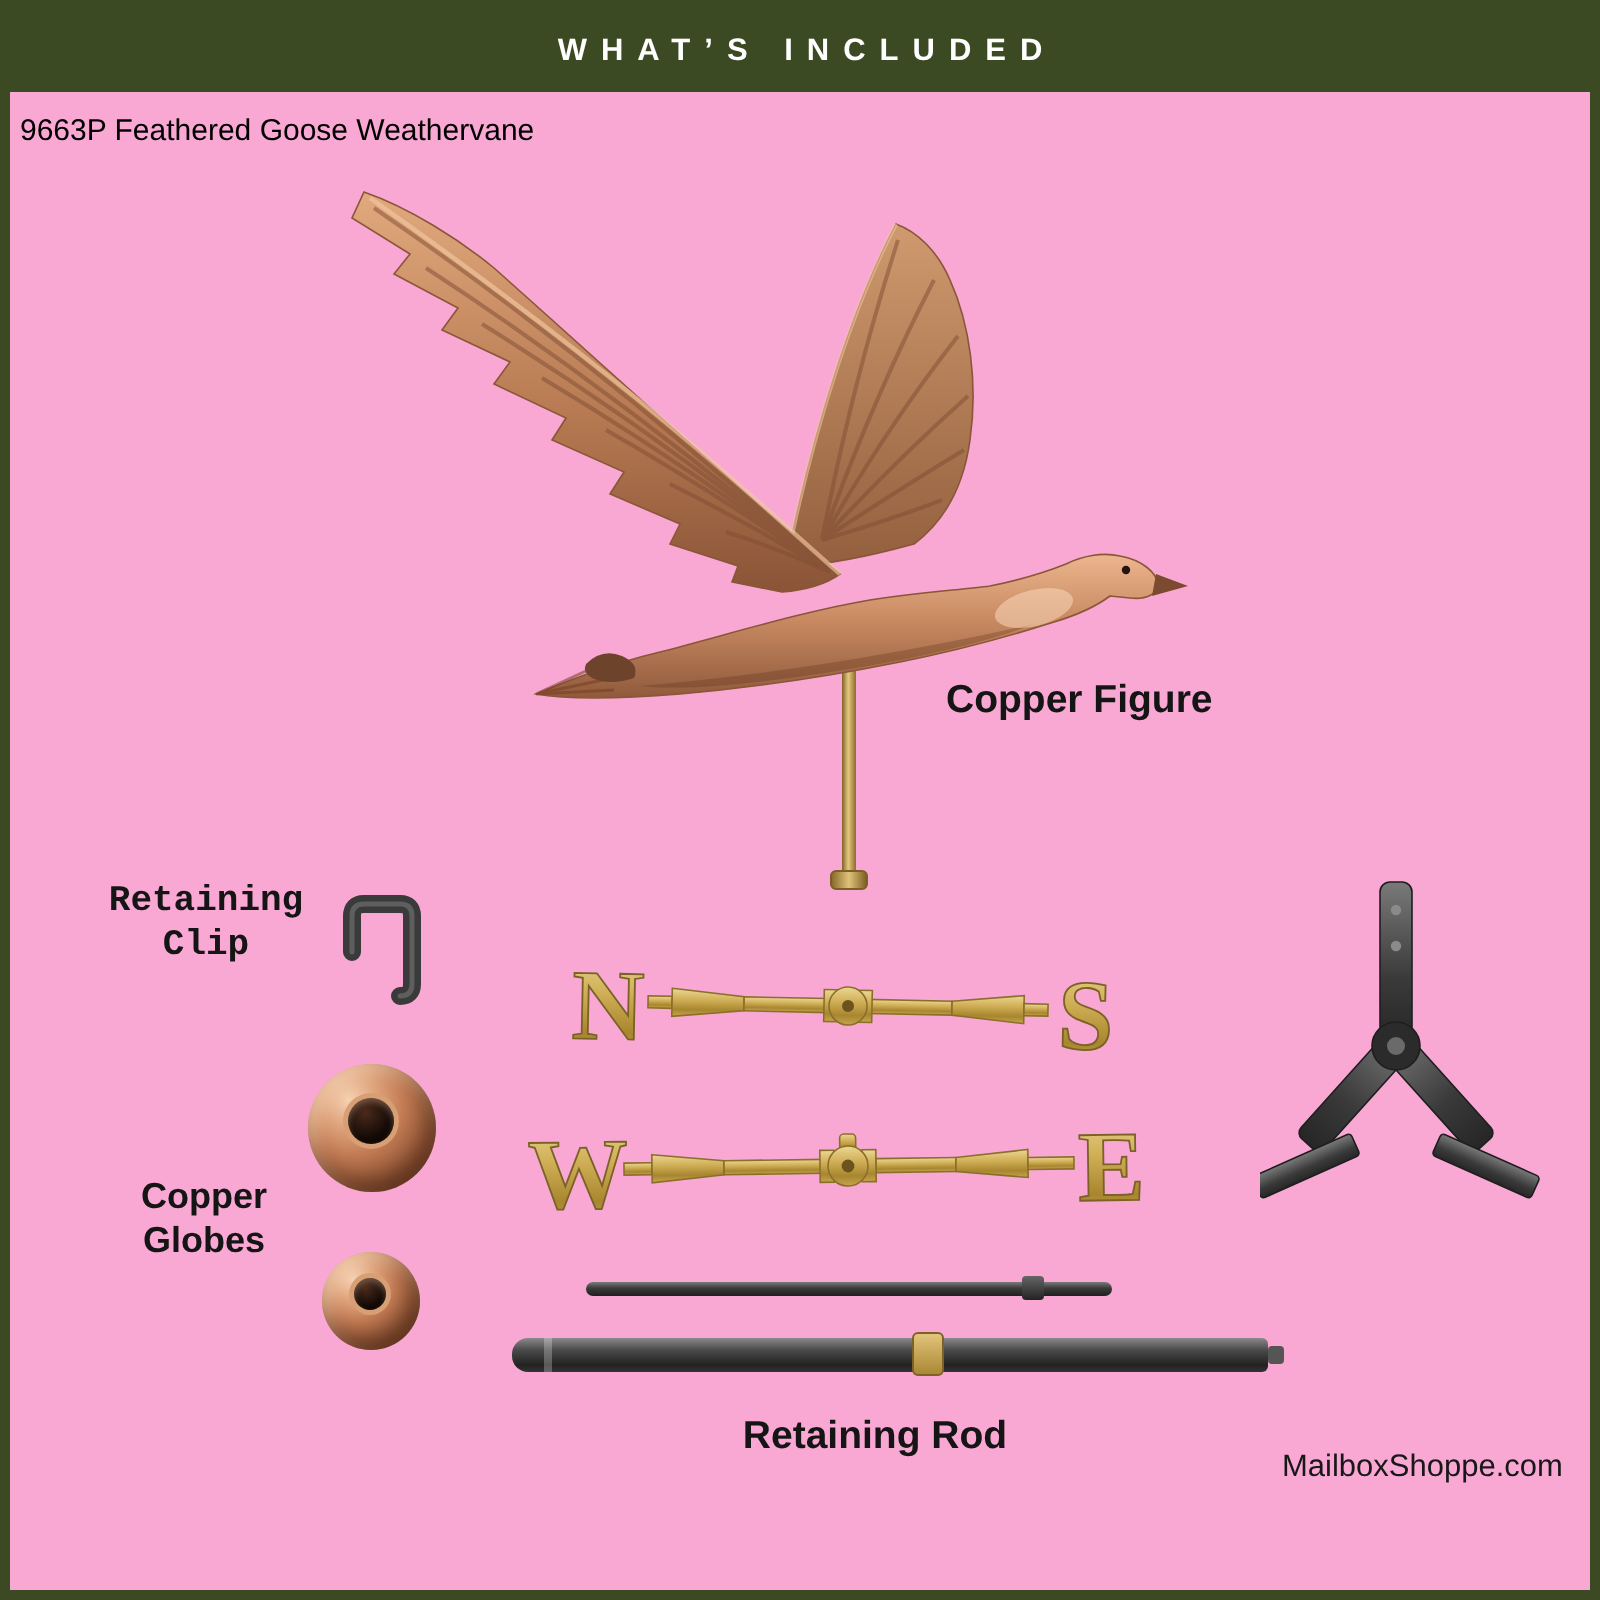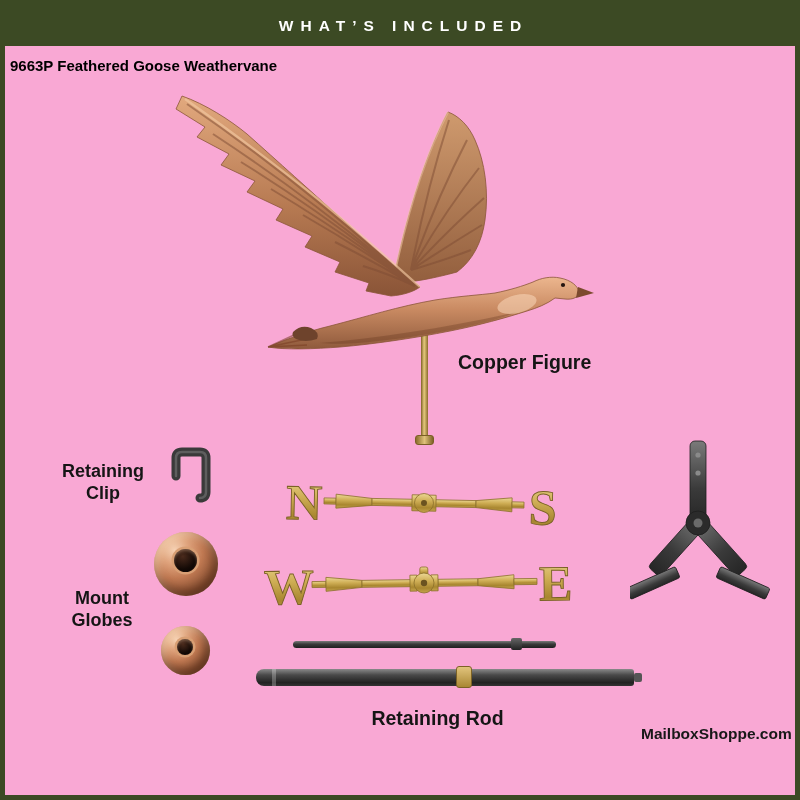--- a/index.html
+++ b/index.html
@@ -10,35 +10,35 @@
   }
   .topbar{
     position:absolute;top:0;left:0;right:0;height:41px;background:#3c4a24;
     display:flex;align-items:center;justify-content:center;
   }
   .topbar h1{
     margin:0;color:#ffffff;font-size:15.5px;font-weight:700;
     letter-spacing:7px;padding-left:7px;font-family:"Liberation Sans",sans-serif;
   }
   .product-title{
-    position:absolute;left:5px;top:52px;font-size:15px;font-weight:700;color:#000;
+    position:absolute;left:5px;top:52px;font-size:15px;font-weight:400;color:#000;
     white-space:nowrap;
   }
   .label{
     position:absolute;font-weight:700;color:#151515;text-align:center;
     line-height:1.22;font-size:18px;
   }
-  .lbl-copper-figure{left:453px;top:334px;font-size:19.5px;white-space:nowrap;text-align:left;margin-top:12px;}
-  .lbl-retaining{left:48px;top:456px;width:100px;}
+  .lbl-copper-figure{left:468px;top:334px;font-size:19.5px;white-space:nowrap;text-align:left;}
+  .lbl-retaining{left:48px;top:436px;width:100px;font-family:Liberation Mono, monospace;}
   .lbl-directionals{left:206px;top:428px;width:170px;}
   .lbl-globes{left:47px;top:583px;width:100px;}
   .lbl-mount{left:645px;top:595px;width:100px;}
   .lbl-assembly{left:325px;top:702px;width:215px;font-size:19.5px;}
   .watermark{
-    position:absolute;left:636px;top:720px;font-size:15.5px;font-weight:700;color:#181818;
+    position:absolute;left:636px;top:720px;font-size:15.5px;font-weight:400;color:#181818;
     white-space:nowrap;
   }
   .goose{position:absolute;left:130px;top:77px;width:515px;height:360px;}
   .vane-rod{
     position:absolute;left:416px;top:330px;width:7px;height:103px;
     background:linear-gradient(90deg,#7e6226,#e6c87e 45%,#8a6c2c);
   }
   .vane-rod-tip{
     position:absolute;left:410px;top:430px;width:19px;height:10px;border-radius:3px;
     background:linear-gradient(90deg,#8a6c2c,#e0c27a 50%,#7e6226);
@@ -190,21 +190,21 @@
       <rect x="148" y="28" width="7" height="16" fill="url(#gBrass)"></rect>
       <rect x="169" y="28" width="7" height="16" fill="url(#gBrass)"></rect>
       <rect x="158" y="20" width="8" height="9" rx="2" fill="url(#gBrass)"></rect>
       <circle cx="162" cy="36" r="10" fill="url(#gBrass)"></circle>
       <circle cx="162" cy="36" r="3.2" fill="#6b5320" stroke="none"></circle>
       <text class="dirLetter" x="2" y="55">W</text>
       <text class="dirLetter" x="277" y="55">E</text>
     </g>
   </svg>
 
-  <div class="label lbl-globes">Mount Globes</div>
+  <div class="label lbl-globes">Copper Globes</div>
   <div class="globe globe-lg">
     <div class="globe-hole hole-lg"></div>
   </div>
   <div class="globe globe-sm">
     <div class="globe-hole hole-sm"></div>
   </div>
 
   <svg class="mount-svg" viewBox="0 0 148 165" aria-hidden="true">
     <g fill="url(#gMetal)" stroke="#1e1e1e" stroke-width="0.8">
       <rect x="60" y="4" width="16" height="80" rx="5"></rect>

